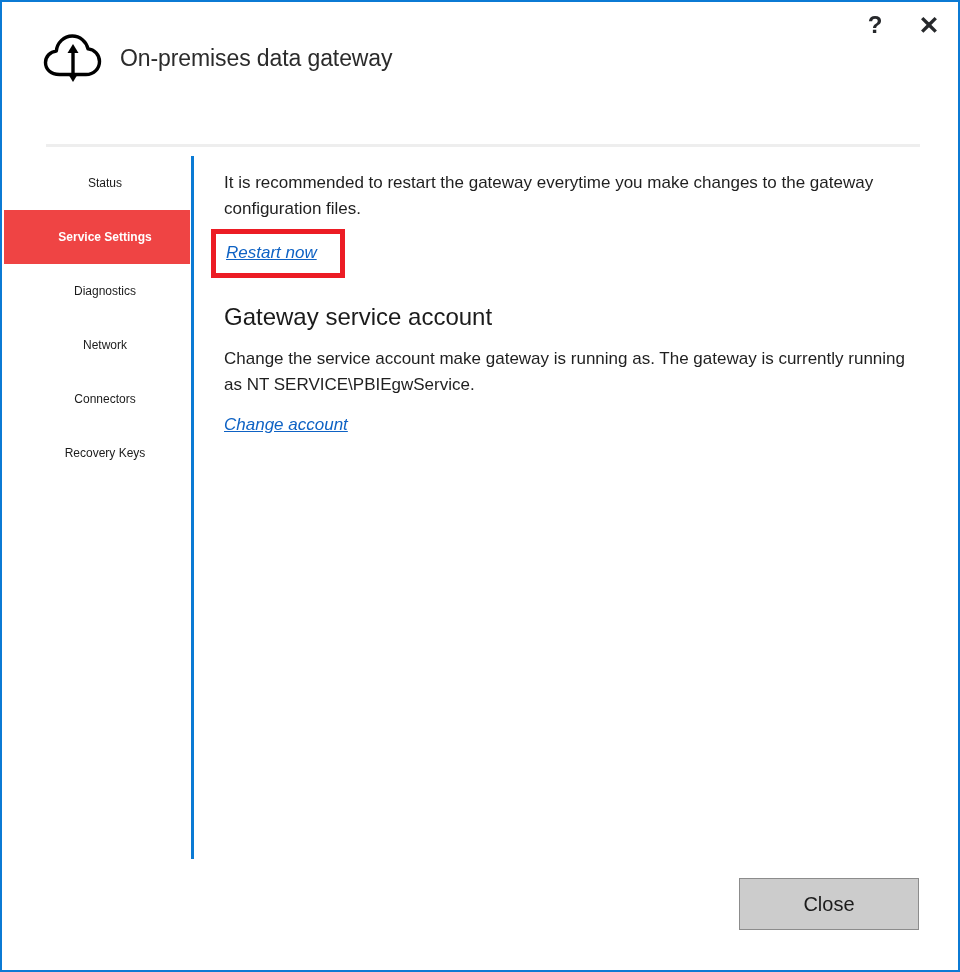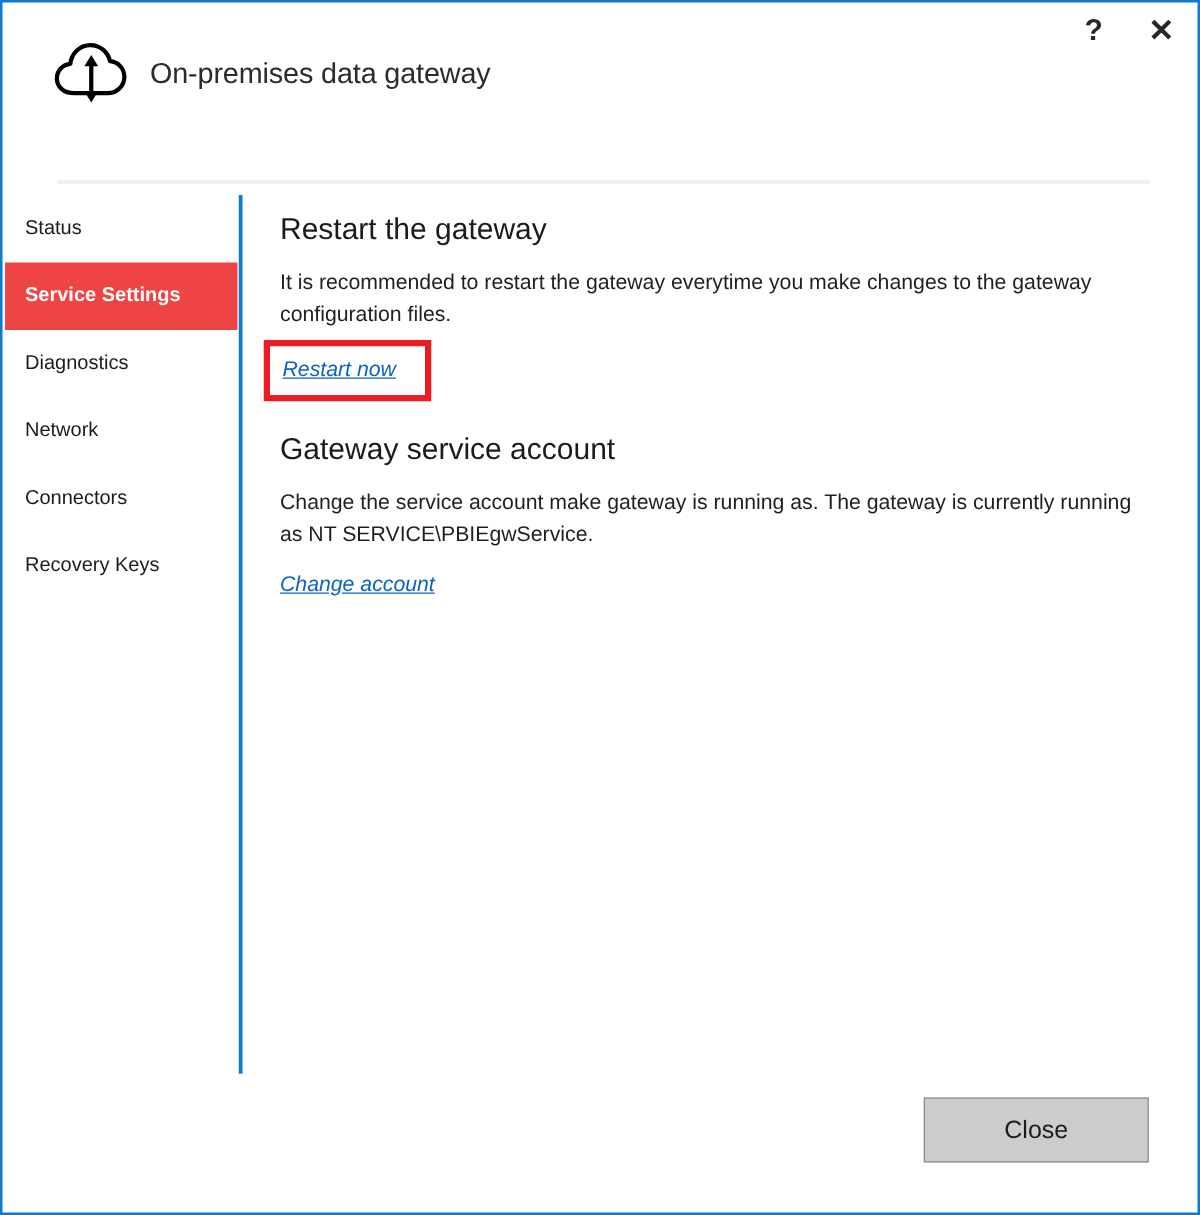--- a/index.html
+++ b/index.html
@@ -93,25 +93,26 @@
     left: 2px;
     top: 154px;
     width: 186px;
   }
   .nav-item {
     height: 54px;
     display: flex;
     align-items: center;
     padding-left: 16px;
     box-sizing: border-box;
-    font-size: 16px;
+    font-size: 12px;
     color: #1b1b1b;
     cursor: pointer;
     background: #ffffff;
     user-select: none;
+    justify-content: center;
   }
   .nav-item.selected {
     background: #ef4444;
     color: #ffffff;
     font-weight: bold;
   }
 
   .sidebar-divider {
     position: absolute;
     left: 189px;
@@ -236,21 +237,20 @@
     <div class="nav-item">
       <span>Recovery Keys</span>
     </div>
   </div>
 
   <div class="sidebar-divider"></div>
 
   <div class="content">
 
     <div class="block-restart">
-      <h2 class="section-heading">Restart the gateway</h2>
       <p class="section-body">It is recommended to restart the gateway everytime you make changes to the gateway configuration files.</p>
       <div class="restart-link-wrap">
         <span class="link">Restart now</span>
         <div class="highlight-box"></div>
       </div>
     </div>
 
     <div class="block-account">
       <h2 class="section-heading">Gateway service account</h2>
       <p class="section-body">Change the service account make gateway is running as. The gateway is currently running as NT SERVICE\PBIEgwService.</p>

